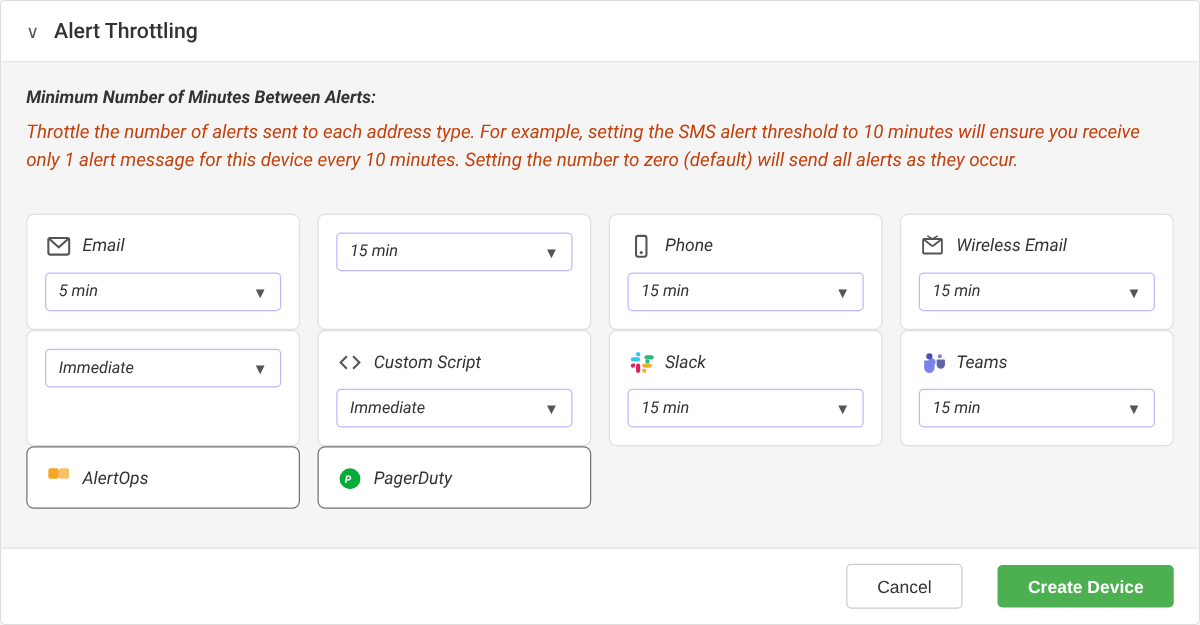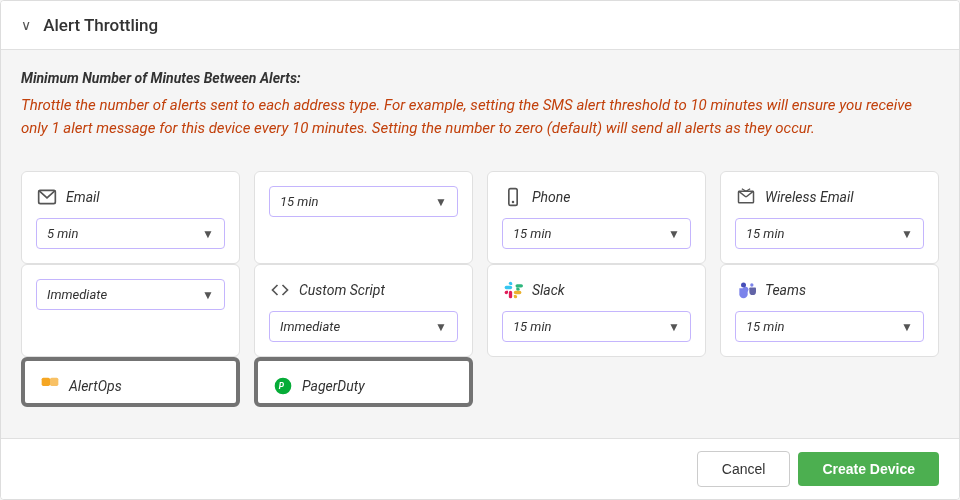--- a/index.html
+++ b/index.html
@@ -128,35 +128,35 @@
     
     .slack-icon {
       display: flex;
       align-items: center;
       justify-content: center;
     }
 
     
     .partial-card {
       background: #fff;
-      border: 4px solid #737373;
+      border: 1px solid #737373;
       border-radius: 6px;
       padding: 14px;
       height: 50px;
       overflow: hidden;
     }
 
     
     .footer-section {
       background: #fff;
       border-top: 1px solid #e0e0e0;
       padding: 12px 20px;
       display: flex;
       justify-content: flex-end;
-      gap: 8px;
+      gap: 28px;
       align-items: center;
     }
 
     .btn-cancel {
       padding: 9px 24px;
       border: 1px solid #ccc;
       border-radius: 4px;
       background: #fff;
       color: #333;
       font-size: 14px;

